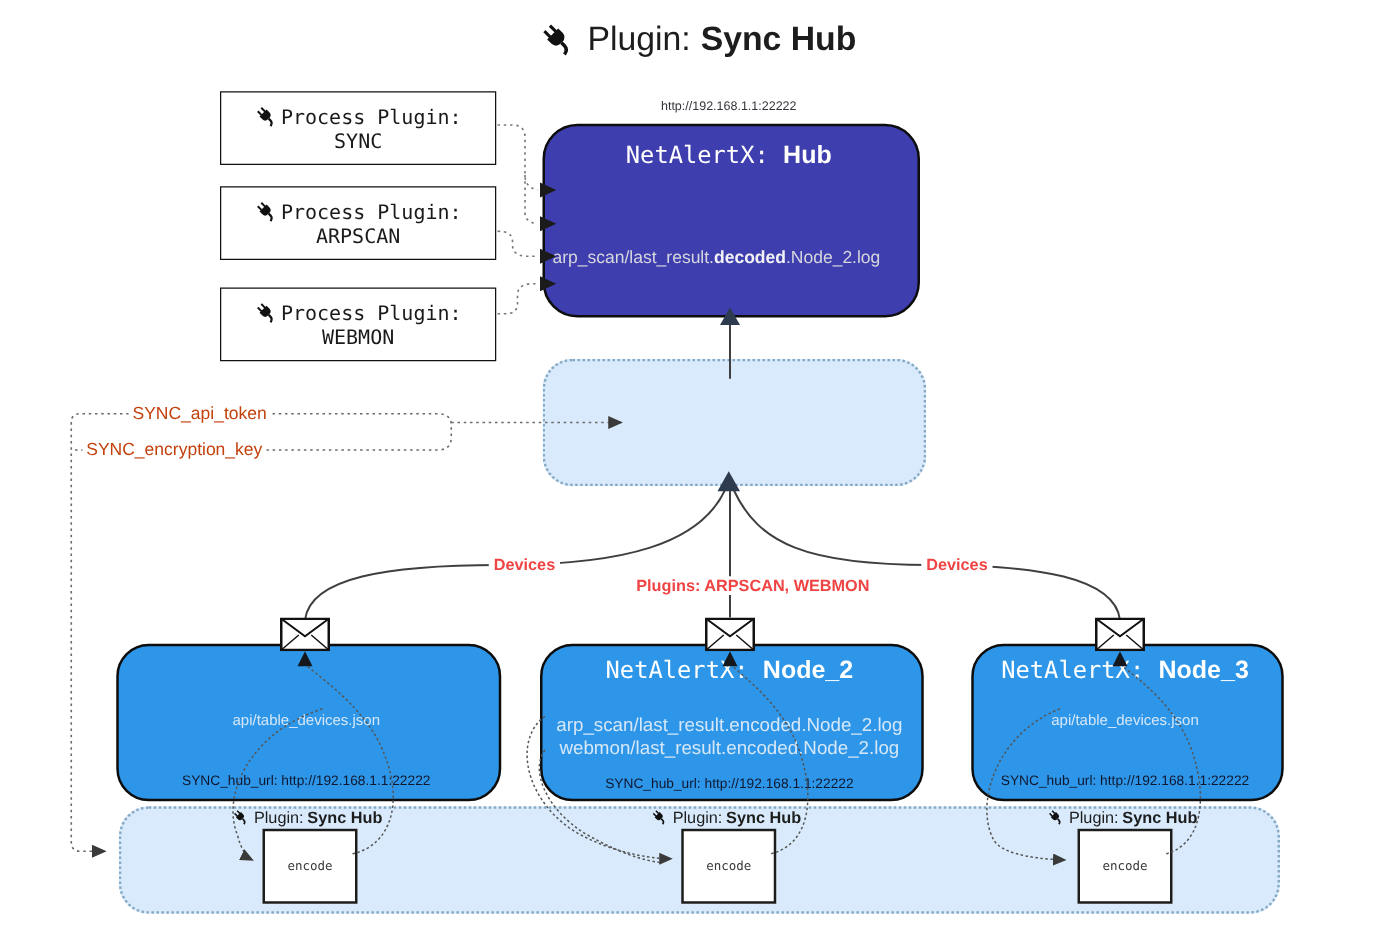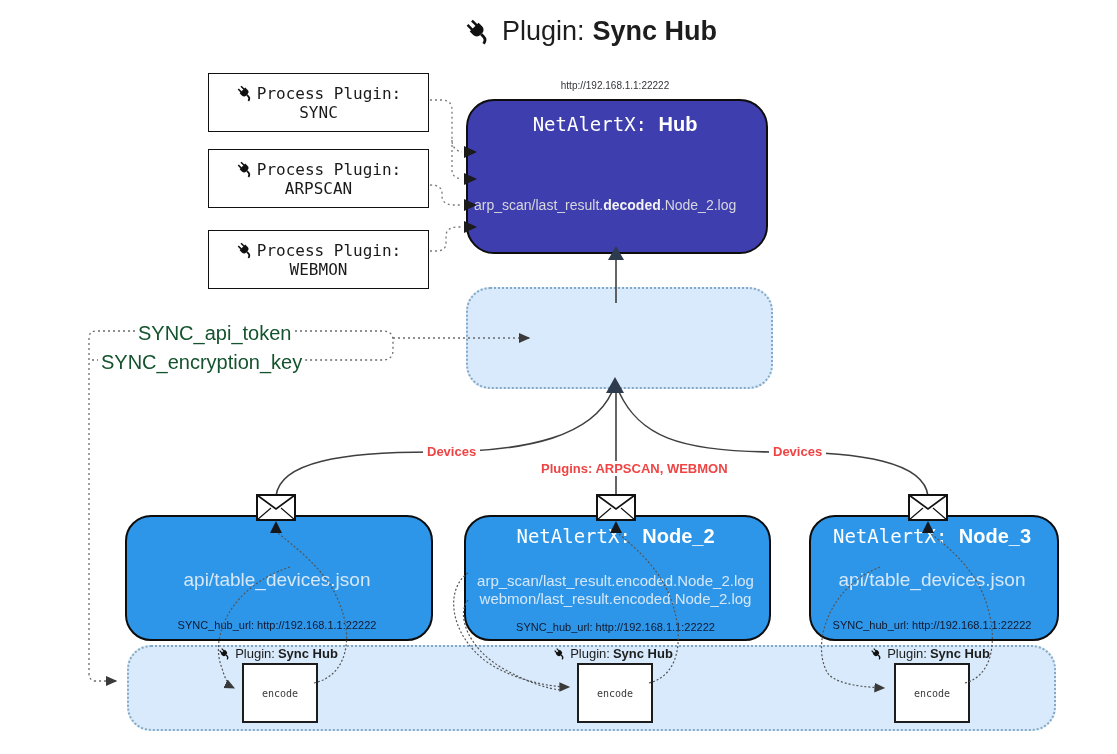--- a/index.html
+++ b/index.html
@@ -1,17 +1,17 @@
 <!DOCTYPE html>
 <html><head>
 <meta charset="utf-8">
 <style>
   html,body{margin:0;padding:0;background:#ffffff;}
   #canvas{position:relative;width:1051px;height:754px;background:#fff;overflow:hidden;
-          font-family:"Liberation Sans",sans-serif;color:#222;margin-left:32px;}
+          font-family:"Liberation Sans",sans-serif;color:#222;}
   svg.wires{position:absolute;left:0;top:0;width:1117px;height:754px;pointer-events:none;}
   #wires-under{z-index:0;}
   #wires-over{z-index:4;}
 
   .abs{position:absolute;}
 
   
   .title{left:0;top:16px;width:1117px;display:flex;justify-content:center;align-items:center;
          gap:8px;font-size:27px;color:#1d1d1d;z-index:1;}
   .title .bold{font-weight:bold;}
@@ -36,32 +36,32 @@
   .panel{background:#d8eafb;border:2px dotted #85a9c5;border-radius:24px;z-index:1;}
   #decode-panel{left:434px;top:287px;width:303px;height:98px;}
   #encode-panel{left:95px;top:645px;width:925px;height:82px;}
 
   .whitebox{background:#fff;border:2px solid #1c1c1c;z-index:2;display:flex;align-items:center;justify-content:center;
             font-family:"DejaVu Sans Mono",monospace;color:#333;}
   #decode-box{left:508px;top:302px;width:158px;height:70px;font-size:17px;}
   .encode-box{top:663px;width:72px;height:56px;font-size:10px;color:#3a3a3a;}
 
   
-  .keylab{font-size:20px;color:#14532d;background:#fff;padding:0 3px;z-index:5;white-space:nowrap;}
+  .keylab{font-size:14px;color:#c2410c;background:#fff;padding:0 3px;z-index:5;white-space:nowrap;}
 
   
   .edgelab{font-size:13px;color:#ef4444;background:#fff;padding:0 4px;z-index:1;white-space:nowrap;font-weight:bold;}
 
   
   .node{top:515px;height:122px;background:#2e96e8;border:2px solid #0d0d0d;border-radius:26px;z-index:1;}
   .node-title{top:525px;text-align:center;color:#fff;font-size:19px;z-index:1;white-space:nowrap;}
   .node-title .mono{font-family:"DejaVu Sans Mono",monospace;}
   .node-title .bold{font-weight:bold;font-size:20px;}
   .nodefile{color:#d5e7f8;font-size:15px;text-align:center;z-index:1;white-space:nowrap;}
-  .nodefile.big{font-size:19px;}
+  .nodefile.big{font-size:12px;}
   .huburl{font-size:11px;color:#101830;text-align:center;z-index:1;white-space:nowrap;}
 
   
   .enclab{top:646px;width:200px;display:flex;justify-content:center;align-items:center;gap:3px;
           font-size:13px;color:#1d1d1d;z-index:2;white-space:nowrap;}
   .enclab .bold{font-weight:bold;}
 
   .env{z-index:5;}
 </style>
 </head>

